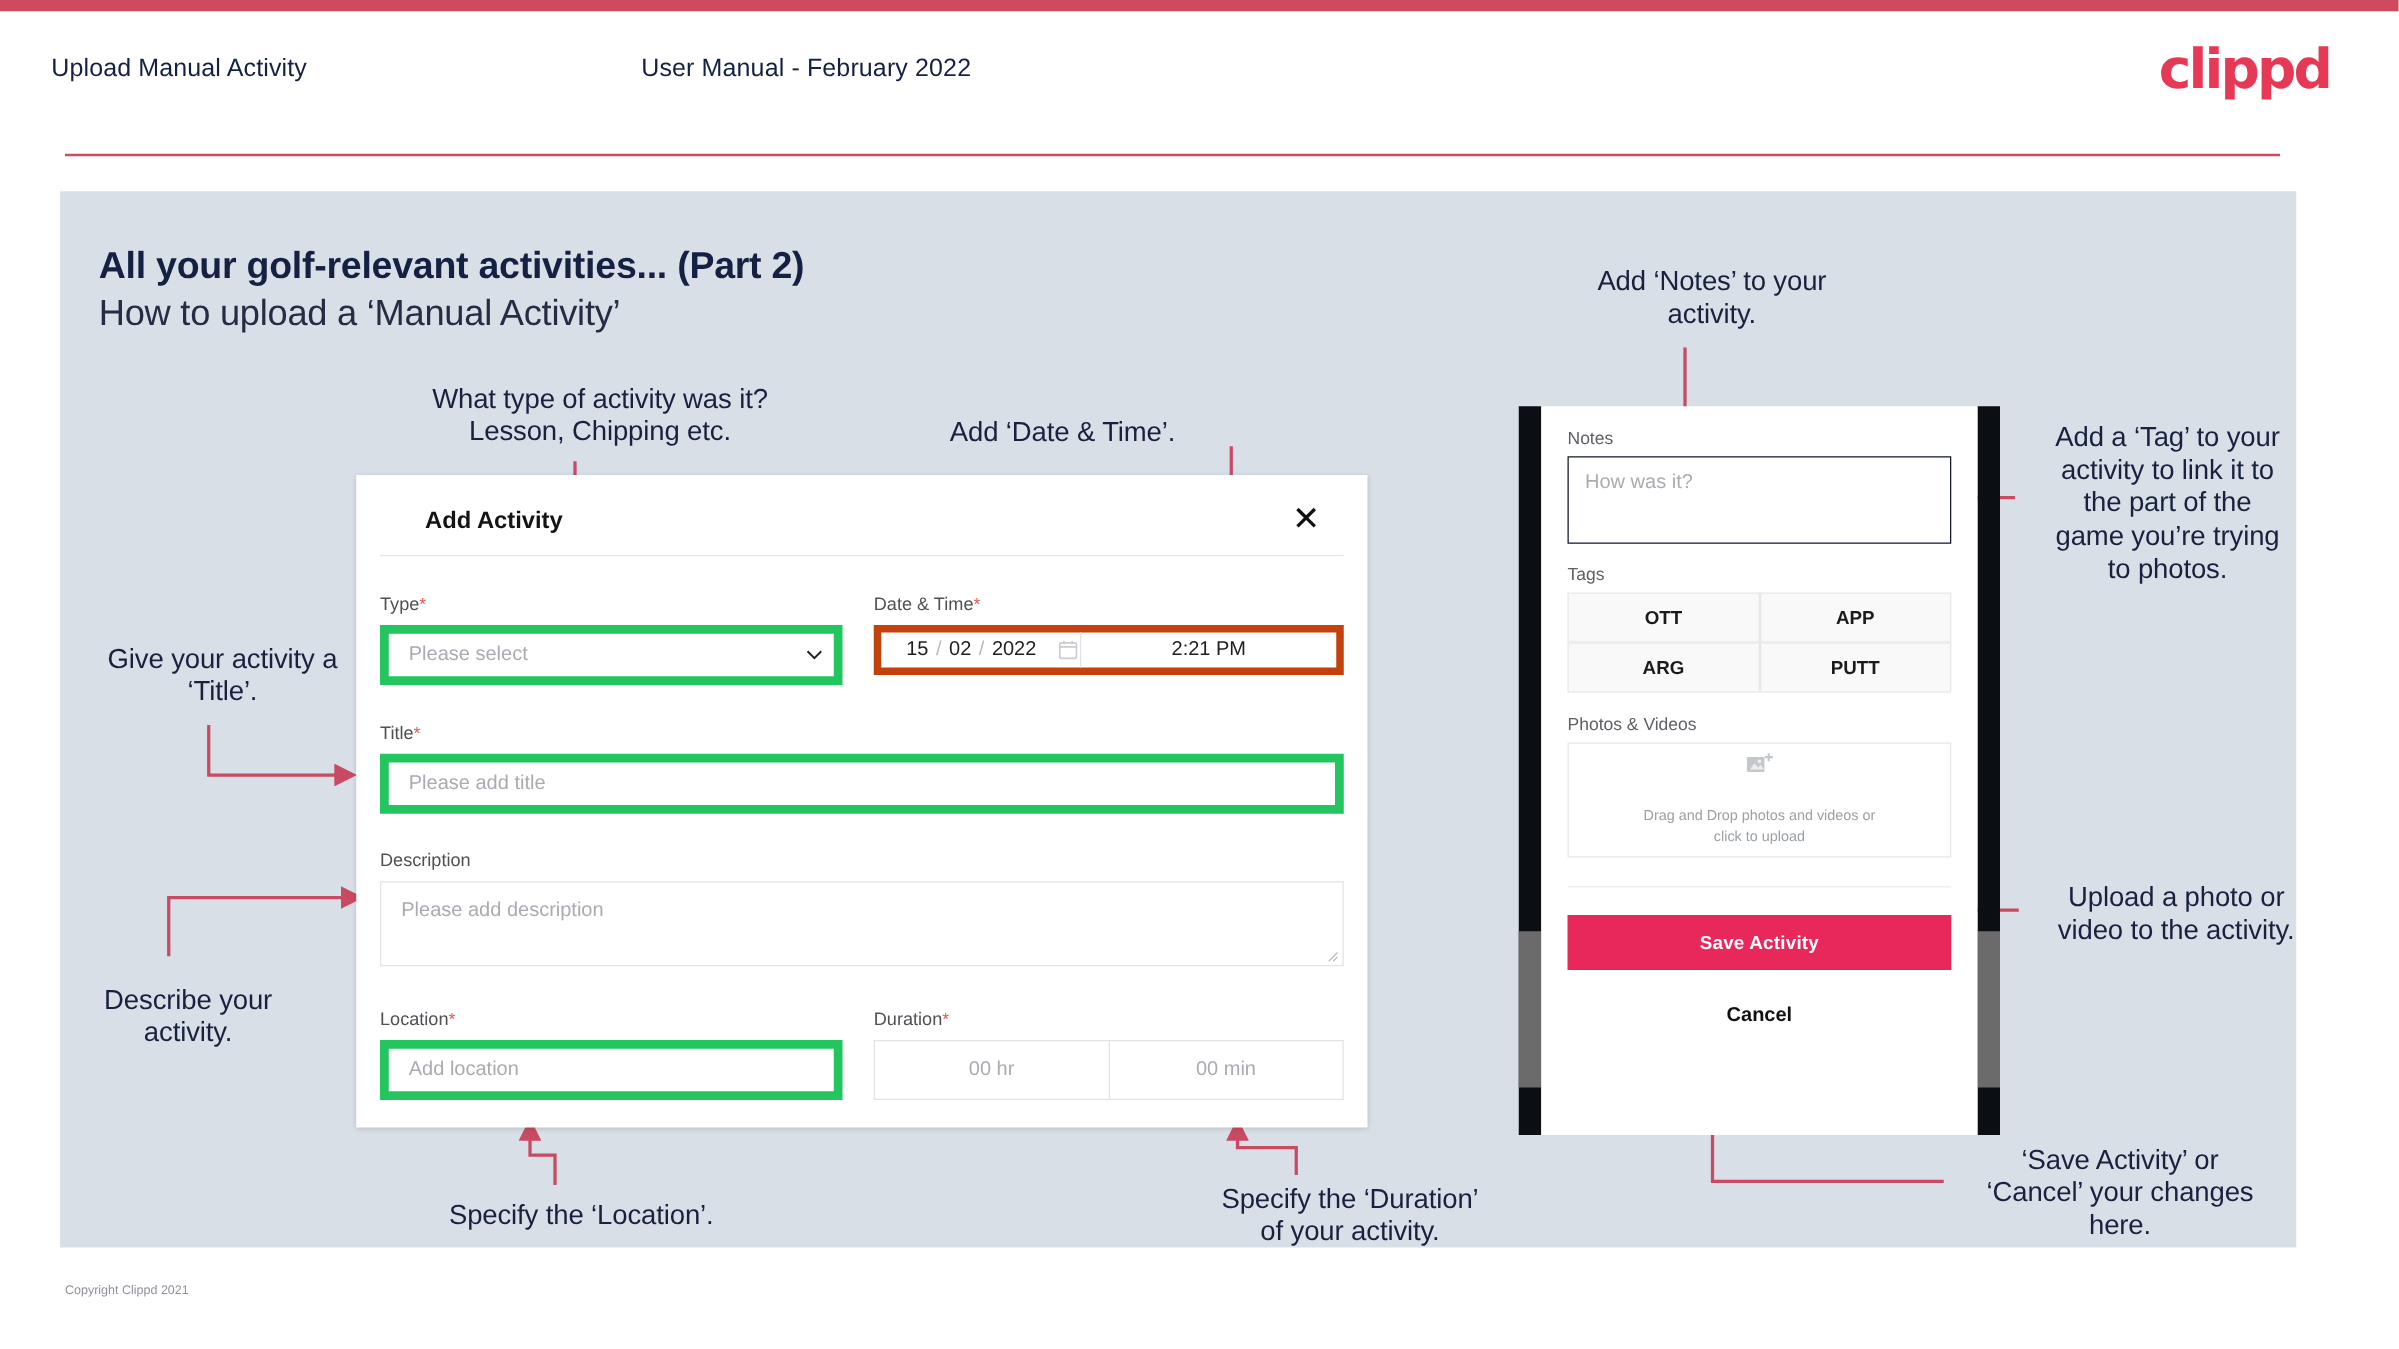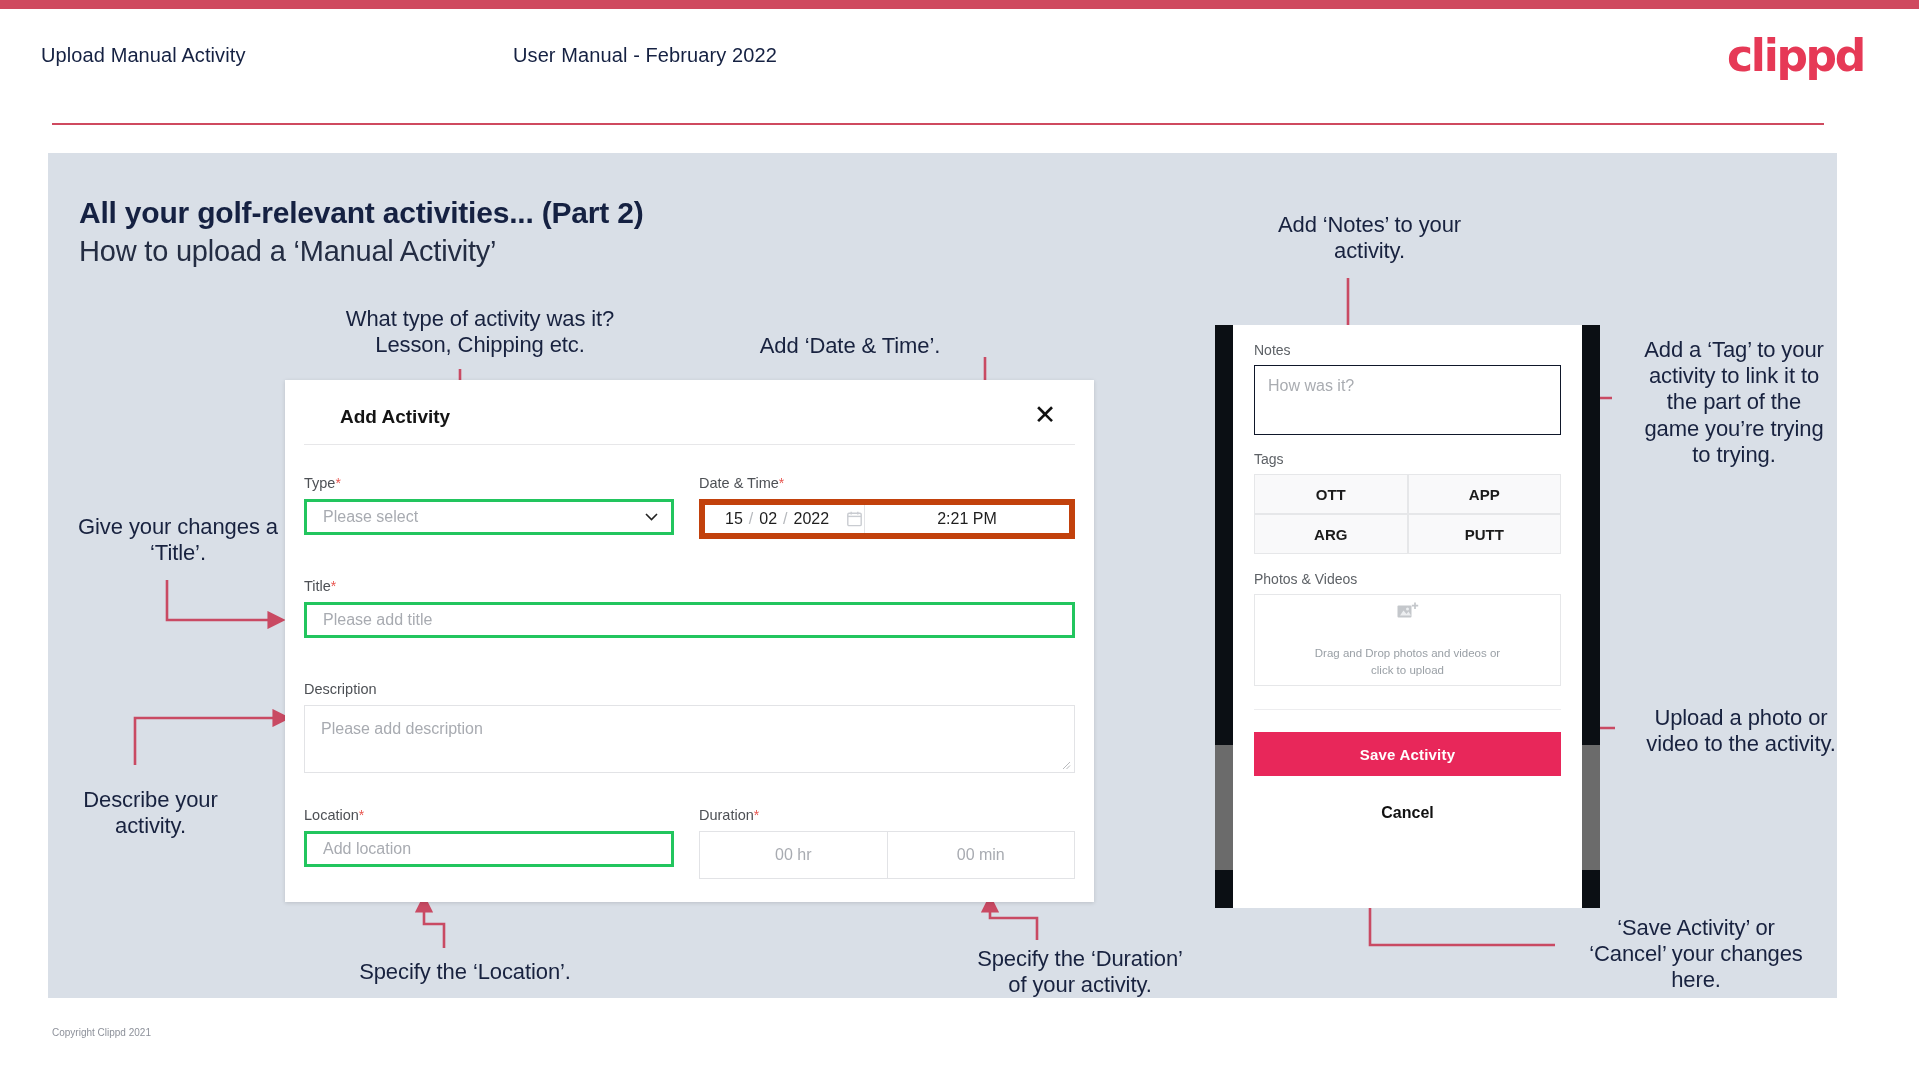--- a/index.html
+++ b/index.html
@@ -81,21 +81,21 @@
   .dlg-sep {
     position:absolute; left:19px; top:64px; width:771px; height:1px; background:#e7e7e9;
   }
 
   .fld-label {
     font-size:14.5px; color:#4d5055; margin-bottom:8px; display:block;
   }
   .req { color:#e8554f; font-size:14px; }
 
   .inp {
-    width:100%; height:36px; border:3px solid #22c55e; background:#fff;
+    width:100%; height:48px; border:7px solid #22c55e; background:#fff;
     display:flex; align-items:center; padding:0 16px;
     font-size:16px; color:#a8abb1;
   }
 
   .row { position:absolute; }
 
   .sel-wrap { position:relative; }
   .chev {
     position:absolute; right:16px; top:50%; transform:translateY(-50%);
     width:13px; height:8px;
@@ -191,21 +191,21 @@
   <div class="copyright">Copyright Clippd 2021</div>
 
   <div class="ann" style="left:330px; top:306px; width:300px;">
     <div>What type of activity was it?</div>
       <div>Lesson, Chipping etc.</div>
   </div>
   <div class="ann" style="left:700px; top:333px; width:300px;">
     <div>Add ‘Date &amp; Time’.</div>
   </div>
   <div class="ann" style="left:48px; top:514px; width:260px;">
-    <div>Give your changes a</div>
+    <div>Give your activity a</div>
       <div>‘Title’.</div>
   </div>
   <div class="ann" style="left:48px; top:787px; width:205px;">
     <div>Describe your</div>
       <div>activity.</div>
   </div>
   <div class="ann" style="left:330px; top:959px; width:270px;">
     <div>Specify the ‘Location’.</div>
   </div>
   <div class="ann" style="left:940px; top:946px; width:280px;">
@@ -214,21 +214,21 @@
   </div>
   <div class="ann" style="left:1232px; top:212px; width:275px;">
     <div>Add ‘Notes’ to your</div>
       <div>activity.</div>
   </div>
   <div class="ann" style="left:1618px; top:337px; width:232px;">
     <div>Add a ‘Tag’ to your</div>
       <div>activity to link it to</div>
     <div>the part of the</div>
       <div>game you’re trying</div>
-    <div>to trying.</div>
+    <div>to photos.</div>
   </div>
   <div class="ann" style="left:1625px; top:705px; width:232px;">
     <div>Upload a photo or</div>
       <div>video to the activity.</div>
   </div>
   <div class="ann" style="left:1565px; top:915px; width:262px;">
     <div>‘Save Activity’ or</div>
       <div>‘Cancel’ your changes</div>
     <div>here.</div>
   </div>

